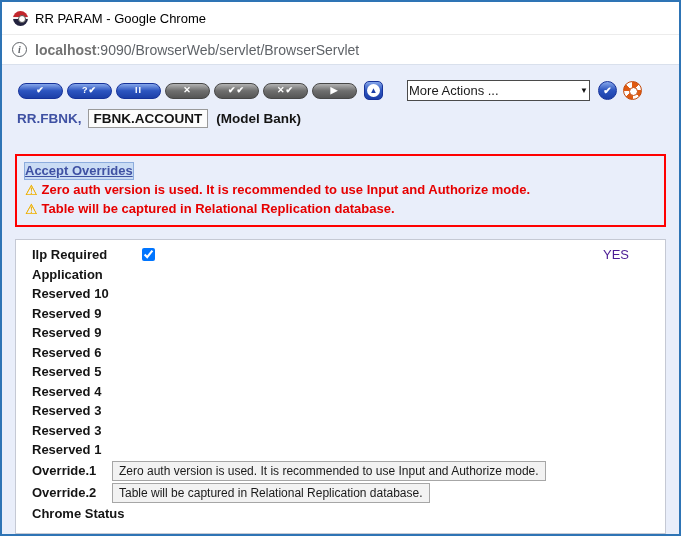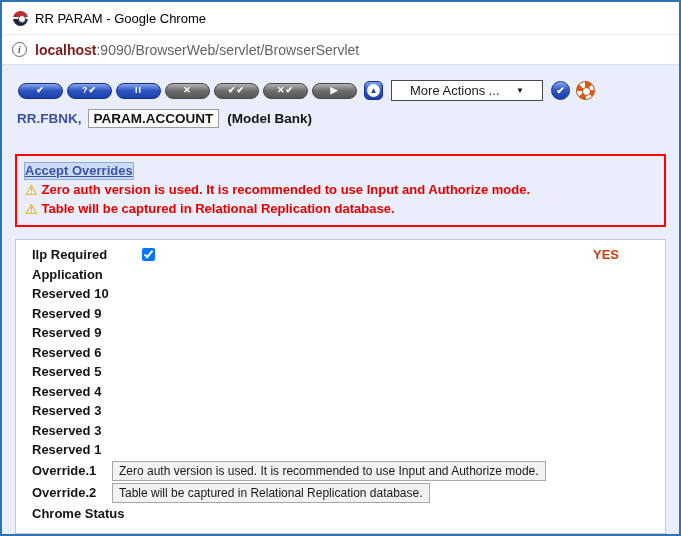--- a/index.html
+++ b/index.html
@@ -33,21 +33,21 @@
     display:flex; align-items:center; padding-left:10px;
     border-bottom:1px solid #d9e0ec;
     font-size:14px;
   }
   .info-icon {
     width:15px; height:15px; border:1.5px solid #5f6368; border-radius:50%;
     color:#5f6368; font-size:10px; font-style:italic; font-family:"Liberation Serif",serif;
     display:flex; align-items:center; justify-content:center; margin-right:8px; flex:0 0 15px;
     font-weight:bold;
   }
-  .url-host { color:#7f1d1d; font-weight:bold; }
+  .url-host { color:#737373; font-weight:bold; }
   .url-path { color:#5f6368; }
   
   .content {
     flex:1; background:#e9eefa; padding:13px 13px 0 13px;
     display:flex; flex-direction:column; overflow:hidden;
   }
   
   .toolbar { display:flex; align-items:center; gap:4px; margin:2px 0 0 3px; height:21px; }
   .pill {
     width:45px; height:16px; border-radius:8px;
@@ -61,23 +61,23 @@
     width:19px; height:19px; border-radius:5px;
     background:linear-gradient(#86a7ea, #2d55c0 48%, #1c3fa8); border:1px solid #16329a;
     display:flex; align-items:center; justify-content:center; cursor:pointer; margin-left:3px;
   }
   .sqbtn .ring {
     width:13px; height:13px; border-radius:50%; background:#fff;
     display:flex; align-items:center; justify-content:center;
     color:#1c3fa8; font-size:8px; font-weight:bold;
   }
   .dropdown {
-    width:152px; height:21px; background:#fff; border:1px solid #4a4a4a;
+    width:183px; height:21px; background:#fff; border:1px solid #4a4a4a;
     display:flex; align-items:center; justify-content:space-between;
-    padding:0 18px; font-size:13px; color:#1a1a1a; margin-left:4px; cursor:pointer;
+    padding:0 1px; font-size:13px; color:#1a1a1a; margin-left:20px; cursor:pointer;
   }
   .dropdown .caret { font-size:8px; color:#111; }
   .circbtn {
     width:19px; height:19px; border-radius:50%;
     background:linear-gradient(#86a7ea, #2d55c0 48%, #1c3fa8); border:1px solid #16329a;
     color:#fff; font-size:10px; font-weight:bold;
     display:flex; align-items:center; justify-content:center; cursor:pointer; margin-left:4px;
   }
   .lifesaver {
     width:19px; height:19px; border-radius:50%; margin-left:2px; cursor:pointer;
@@ -109,21 +109,21 @@
   .warn-icon { color:#eeb000; font-size:14px; margin-right:4px; line-height:1; text-shadow:0 0 0 #eeb000; }
   .warn-text { color:#e60000; font-size:13px; font-weight:bold; }
   
   .form-panel {
     margin-top:12px; flex:1; background:#fff; border:1px solid #c5c9d4;
     padding:5px 0 0 16px; overflow:hidden;
   }
   .frow { display:flex; align-items:center; min-height:19.5px; }
   .flabel { width:80px; flex:0 0 80px; font-size:13px; font-weight:bold; color:#141414; white-space:nowrap; }
   .cb { margin-left:30px; width:13px; height:13px; }
-  .yes-val { margin-left:auto; margin-right:46px; color:#c2410c; font-size:13px; font-weight:bold; }
+  .yes-val { margin-left:auto; margin-right:36px; color:#4c1d95; font-size:13px; font-weight:normal; }
   .obox {
     background:#f2f2f2; border:1px solid #a6a6a6; color:#1a1a1a;
     font-size:12px; line-height:16px; padding:1px 6px; margin:1px 0; white-space:nowrap;
   }
 </style>
 </head>
 <body>
 
 <div class="title-bar">
   <span class="chrome-icon"></span>
@@ -168,21 +168,21 @@
       <span class="caret">▼</span>
     </div>
     <div class="circbtn">
         <span>✔</span>
       </div>
     <div class="lifesaver"></div>
   </div>
 
   <div class="breadcrumb">
     <span class="crumb-app">RR.FBNK,</span>
-    <span class="crumb-table">PARAM.ACCOUNT</span>
+    <span class="crumb-table">FBNK.ACCOUNT</span>
     <span class="crumb-company">(Model Bank)</span>
   </div>
 
   <div class="warning-box">
     <a class="accept-link">Accept Overrides</a>
     <div class="warn-row">
       <span class="warn-icon">⚠</span>
       <span class="warn-text">Zero auth version is used. It is recommended to use Input and Authorize mode.</span>
     </div>
     <div class="warn-row">

